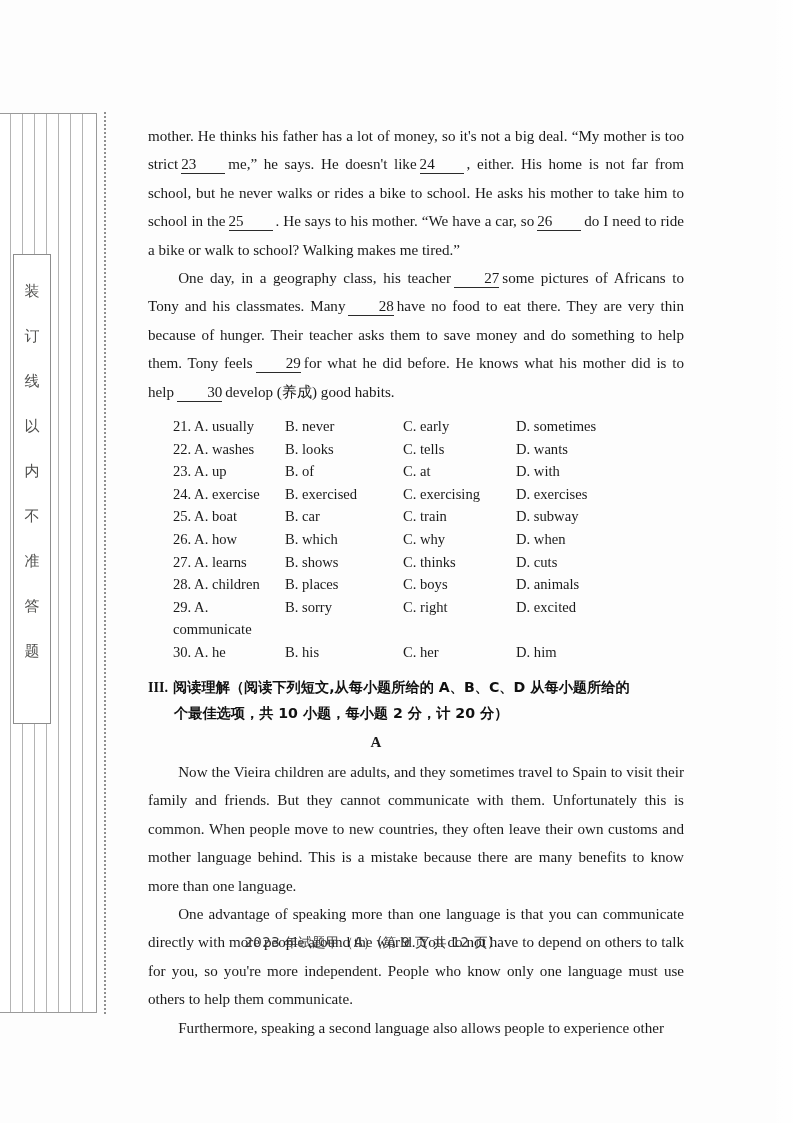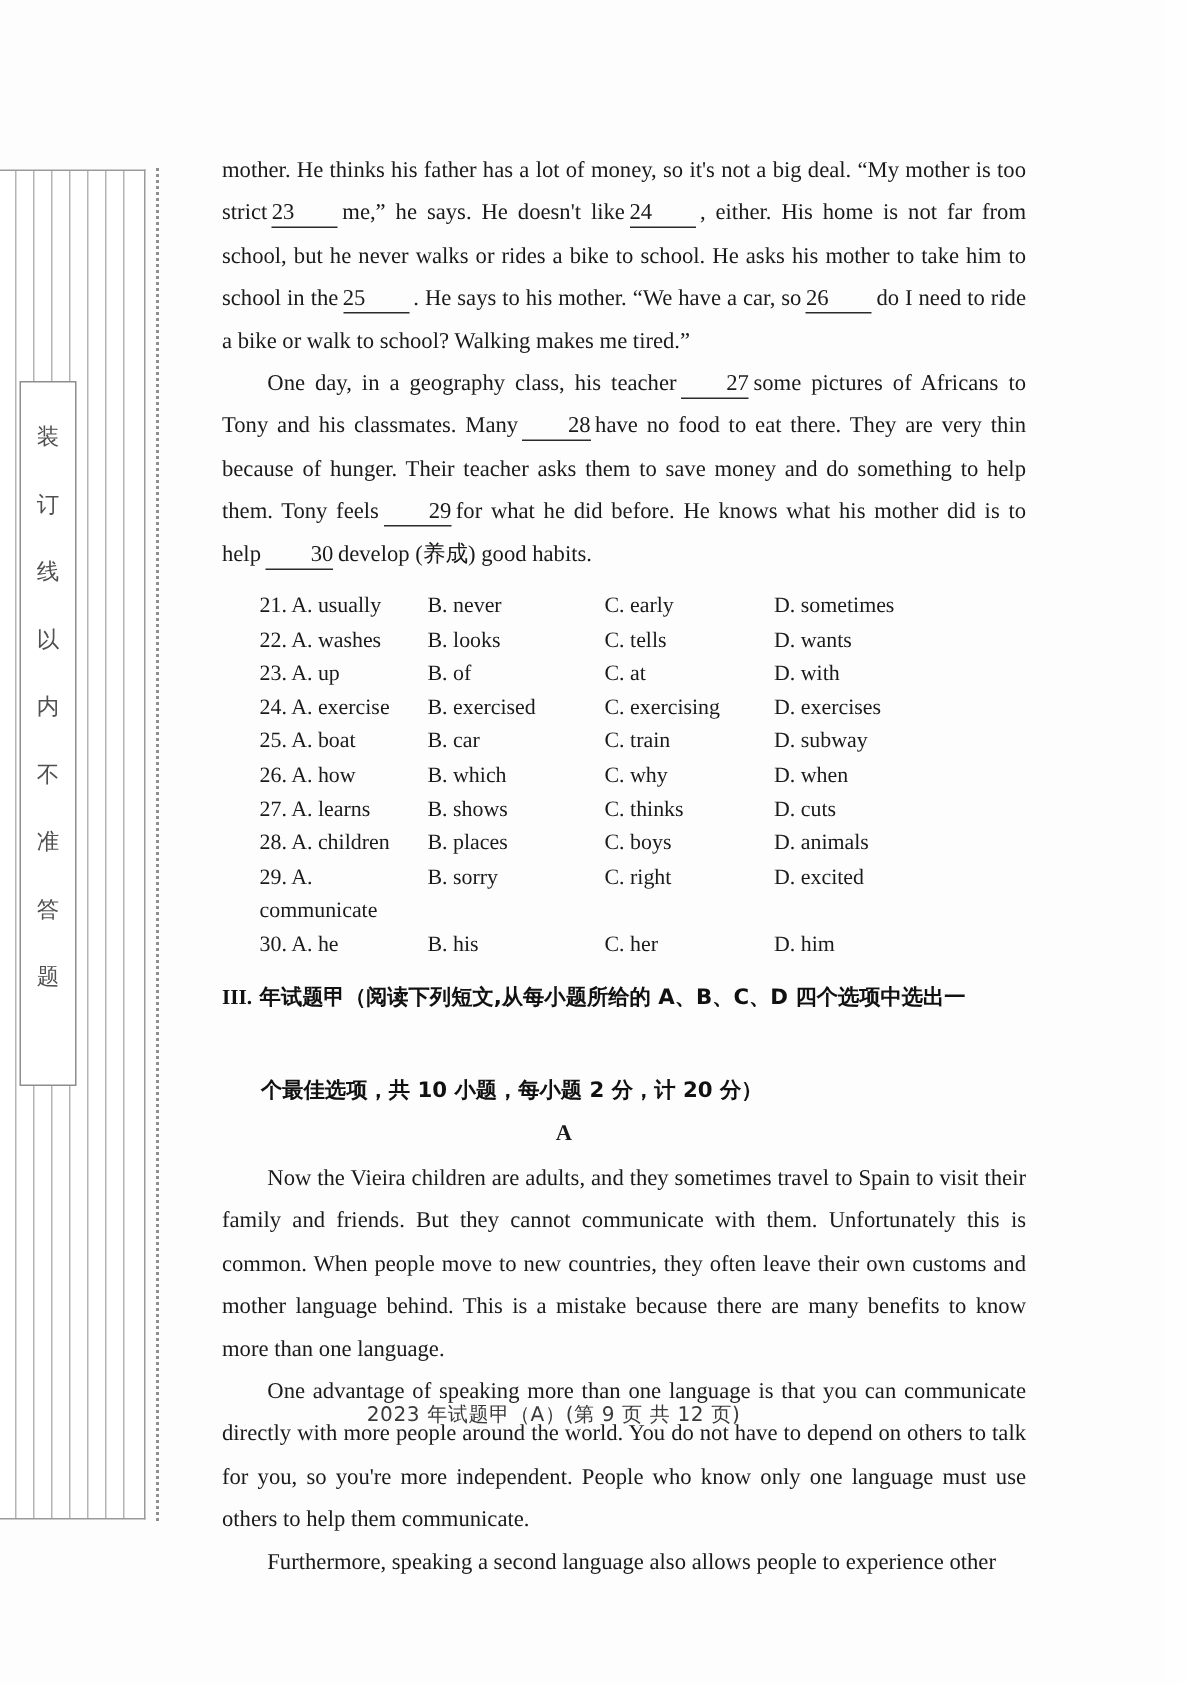--- a/index.html
+++ b/index.html
@@ -75,21 +75,21 @@
     left: 104px;
     top: 112px;
     height: 902px;
     border-left: 2px dotted #8f8f8f;
   }
 
   
   #content {
     position: absolute;
     left: 148px;
-    top: 100px;
+    top: 122px;
     width: 536px;
     font-size: 15.1px;
     line-height: 28.4px;
   }
   p {
     margin: 0;
     text-align: justify;
     text-align-last: left;
   }
   p.indent { text-indent: 2.0em; }
@@ -126,21 +126,21 @@
     font-family: "DejaVu Sans", sans-serif;
     font-size: 14.2px;
     line-height: 26px;
     font-weight: bold;
     color: #111;
   }
   #section-iii .num {
     font-family: "Liberation Serif", serif;
     font-weight: bold;
   }
-  #section-iii .l2 { display: block; padding-left: 26px; margin-top: 36px; }
+  #section-iii .l2 { display: block; padding-left: 26px; }
 
   #passage-label {
     text-align: center;
     font-weight: bold;
     font-size: 15px;
     margin-top: 2px;
     margin-bottom: 2px;
     padding-right: 80px;
   }
 
@@ -268,21 +268,21 @@
       <div class="orow">
         <div class="ocell c0"><span>30.</span> <span>A. he</span></div>
         <div class="ocell c1">B. his</div>
         <div class="ocell c2">C. her</div>
         <div class="ocell c3">D. him</div>
       </div>
     </div>
 
     <div id="section-iii">
       <span class="num">III.</span>
-      <span>年试题甲（阅读下列短文,从每小题所给的 A、B、C、D 四个选项中选出一</span>
+      <span>阅读理解（阅读下列短文,从每小题所给的 A、B、C、D 从每小题所给的</span>
       <span class="l2">个最佳选项，共 10 小题，每小题 2 分，计 20 分）</span>
     </div>
 
     <div id="passage-label">A</div>
 
     <div id="passage">
       <p class="indent">Now the Vieira children are adults, and they sometimes travel to Spain to visit their family and friends. But they cannot communicate with them. Unfortunately this is common. When people move to new countries, they often leave their own customs and mother language behind. This is a mistake because there are many benefits to know more than one language.</p>
       <p class="indent">One advantage of speaking more than one language is that you can communicate directly with more people around the world. You do not have to depend on others to talk for you, so you're more independent. People who know only one language must use others to help them communicate.</p>
       <p class="indent">Furthermore, speaking a second language also allows people to experience other</p>
     </div>

